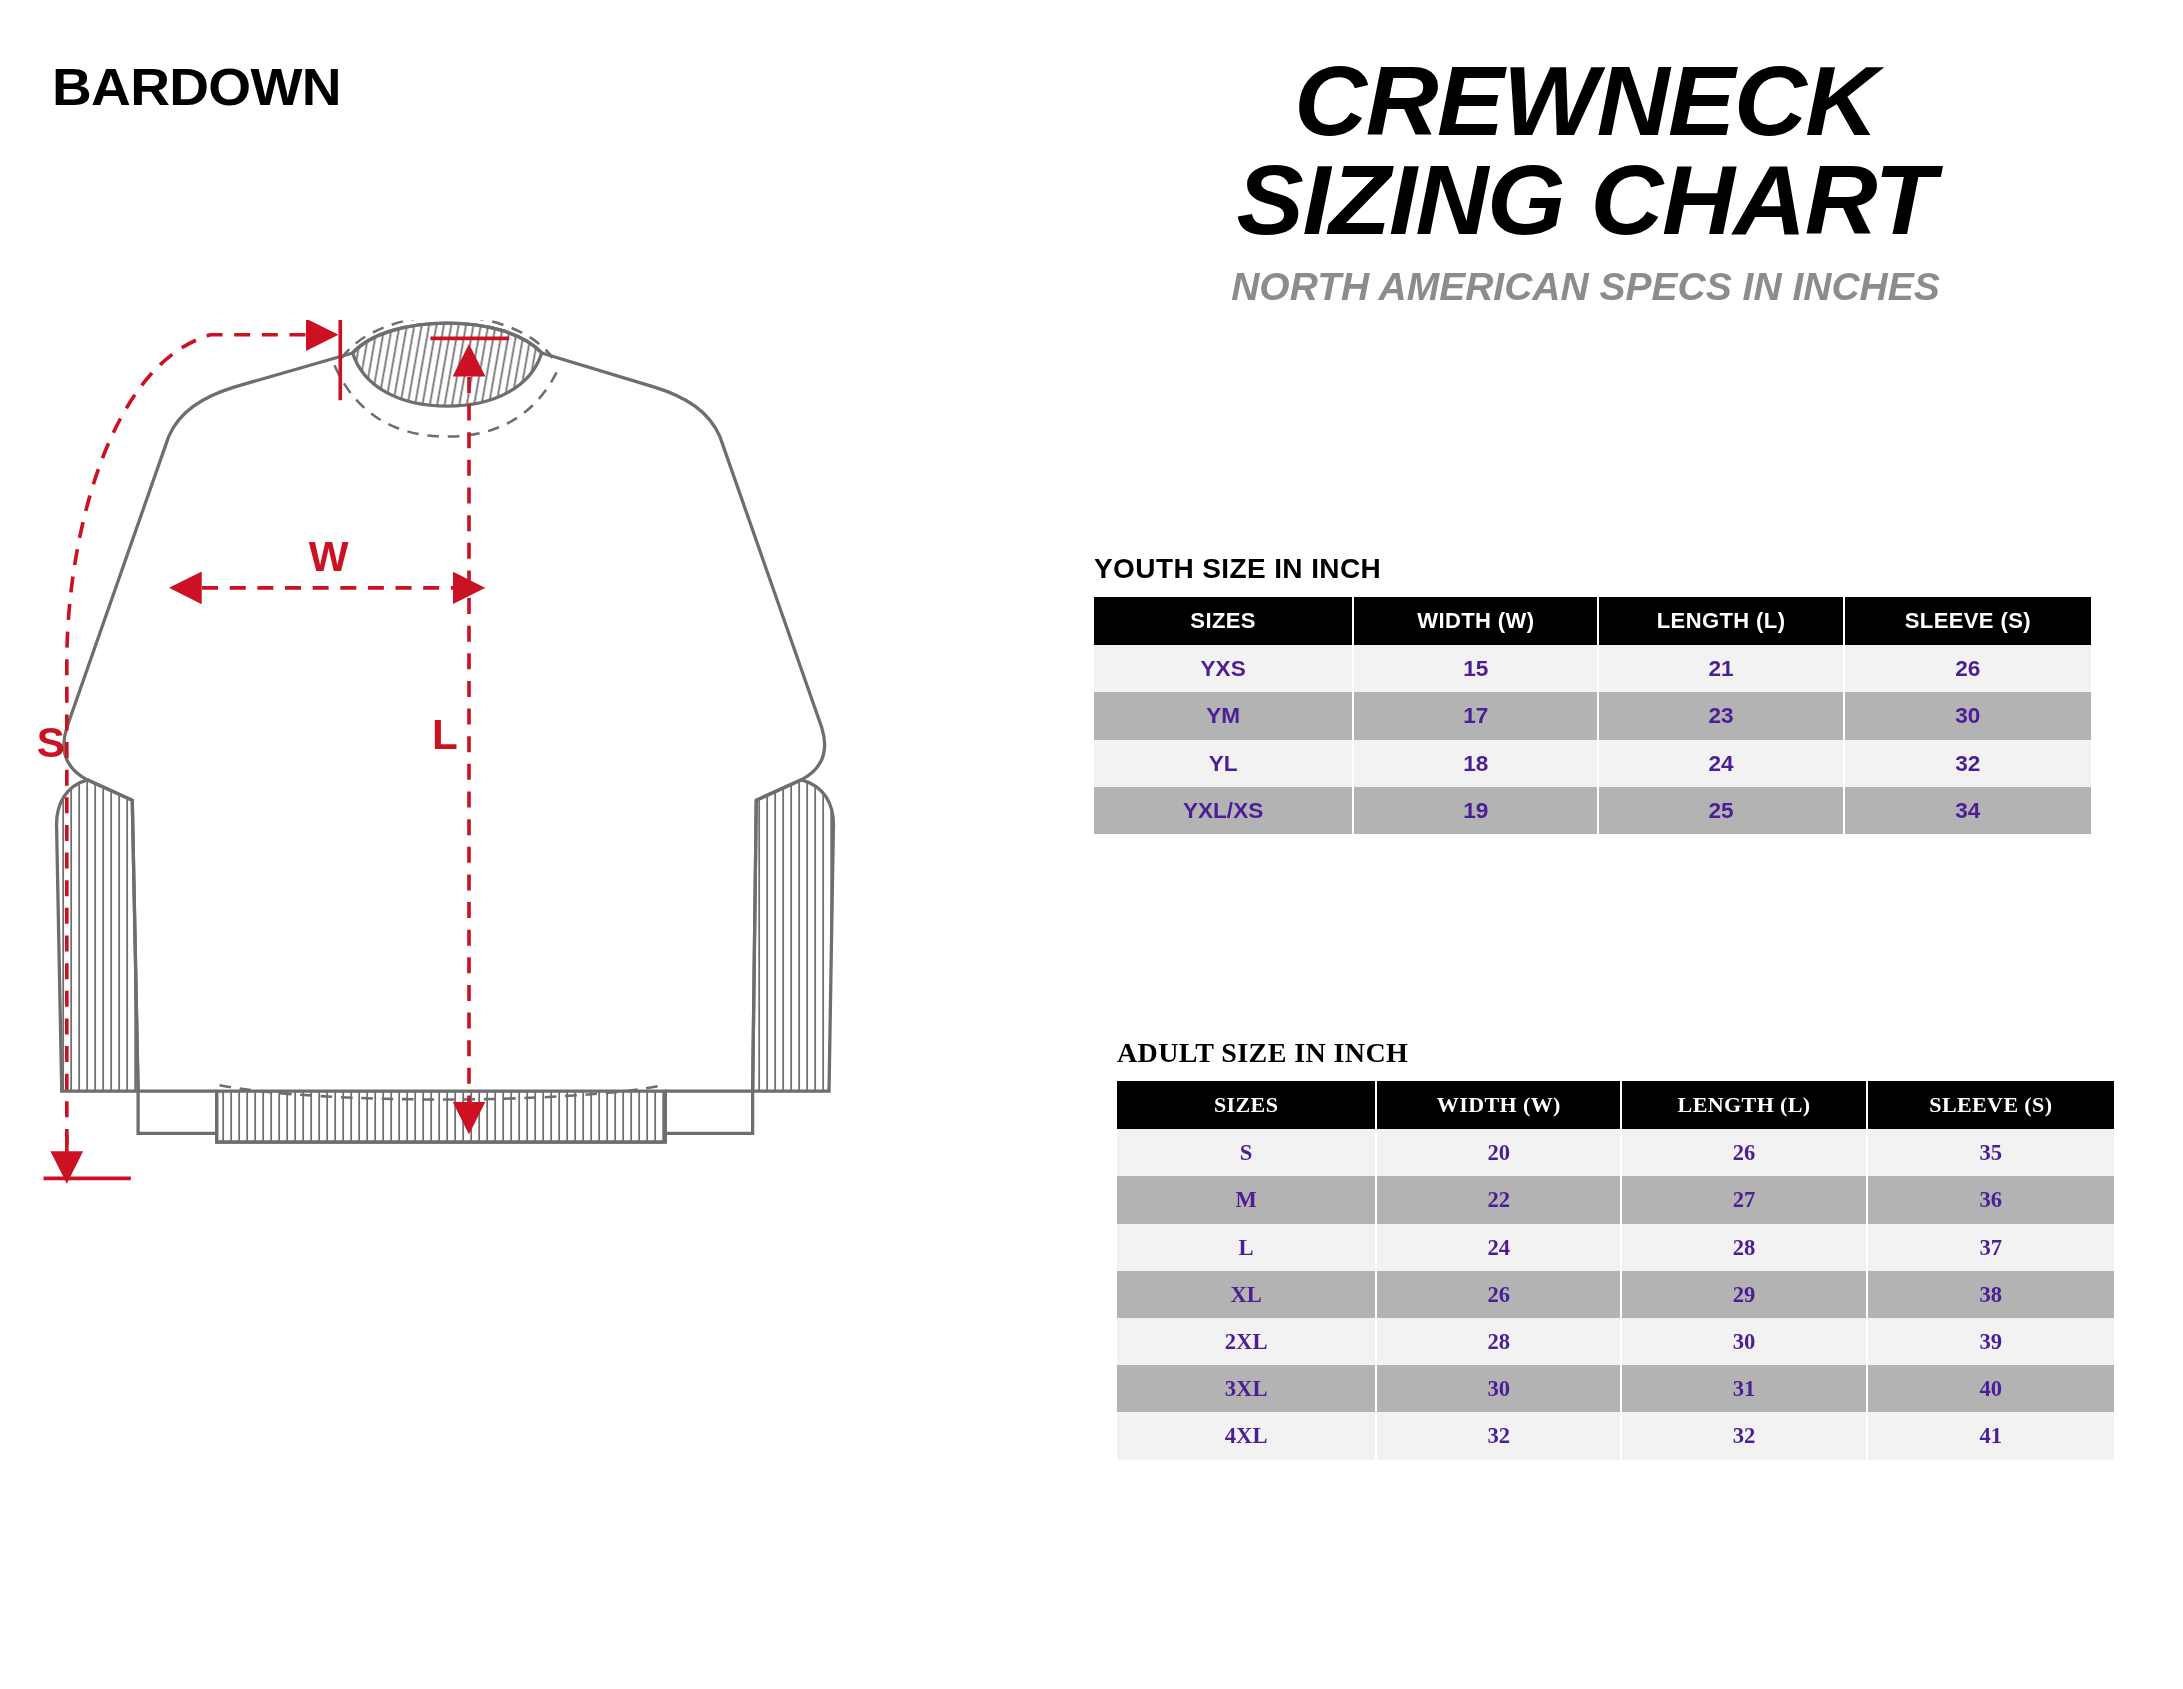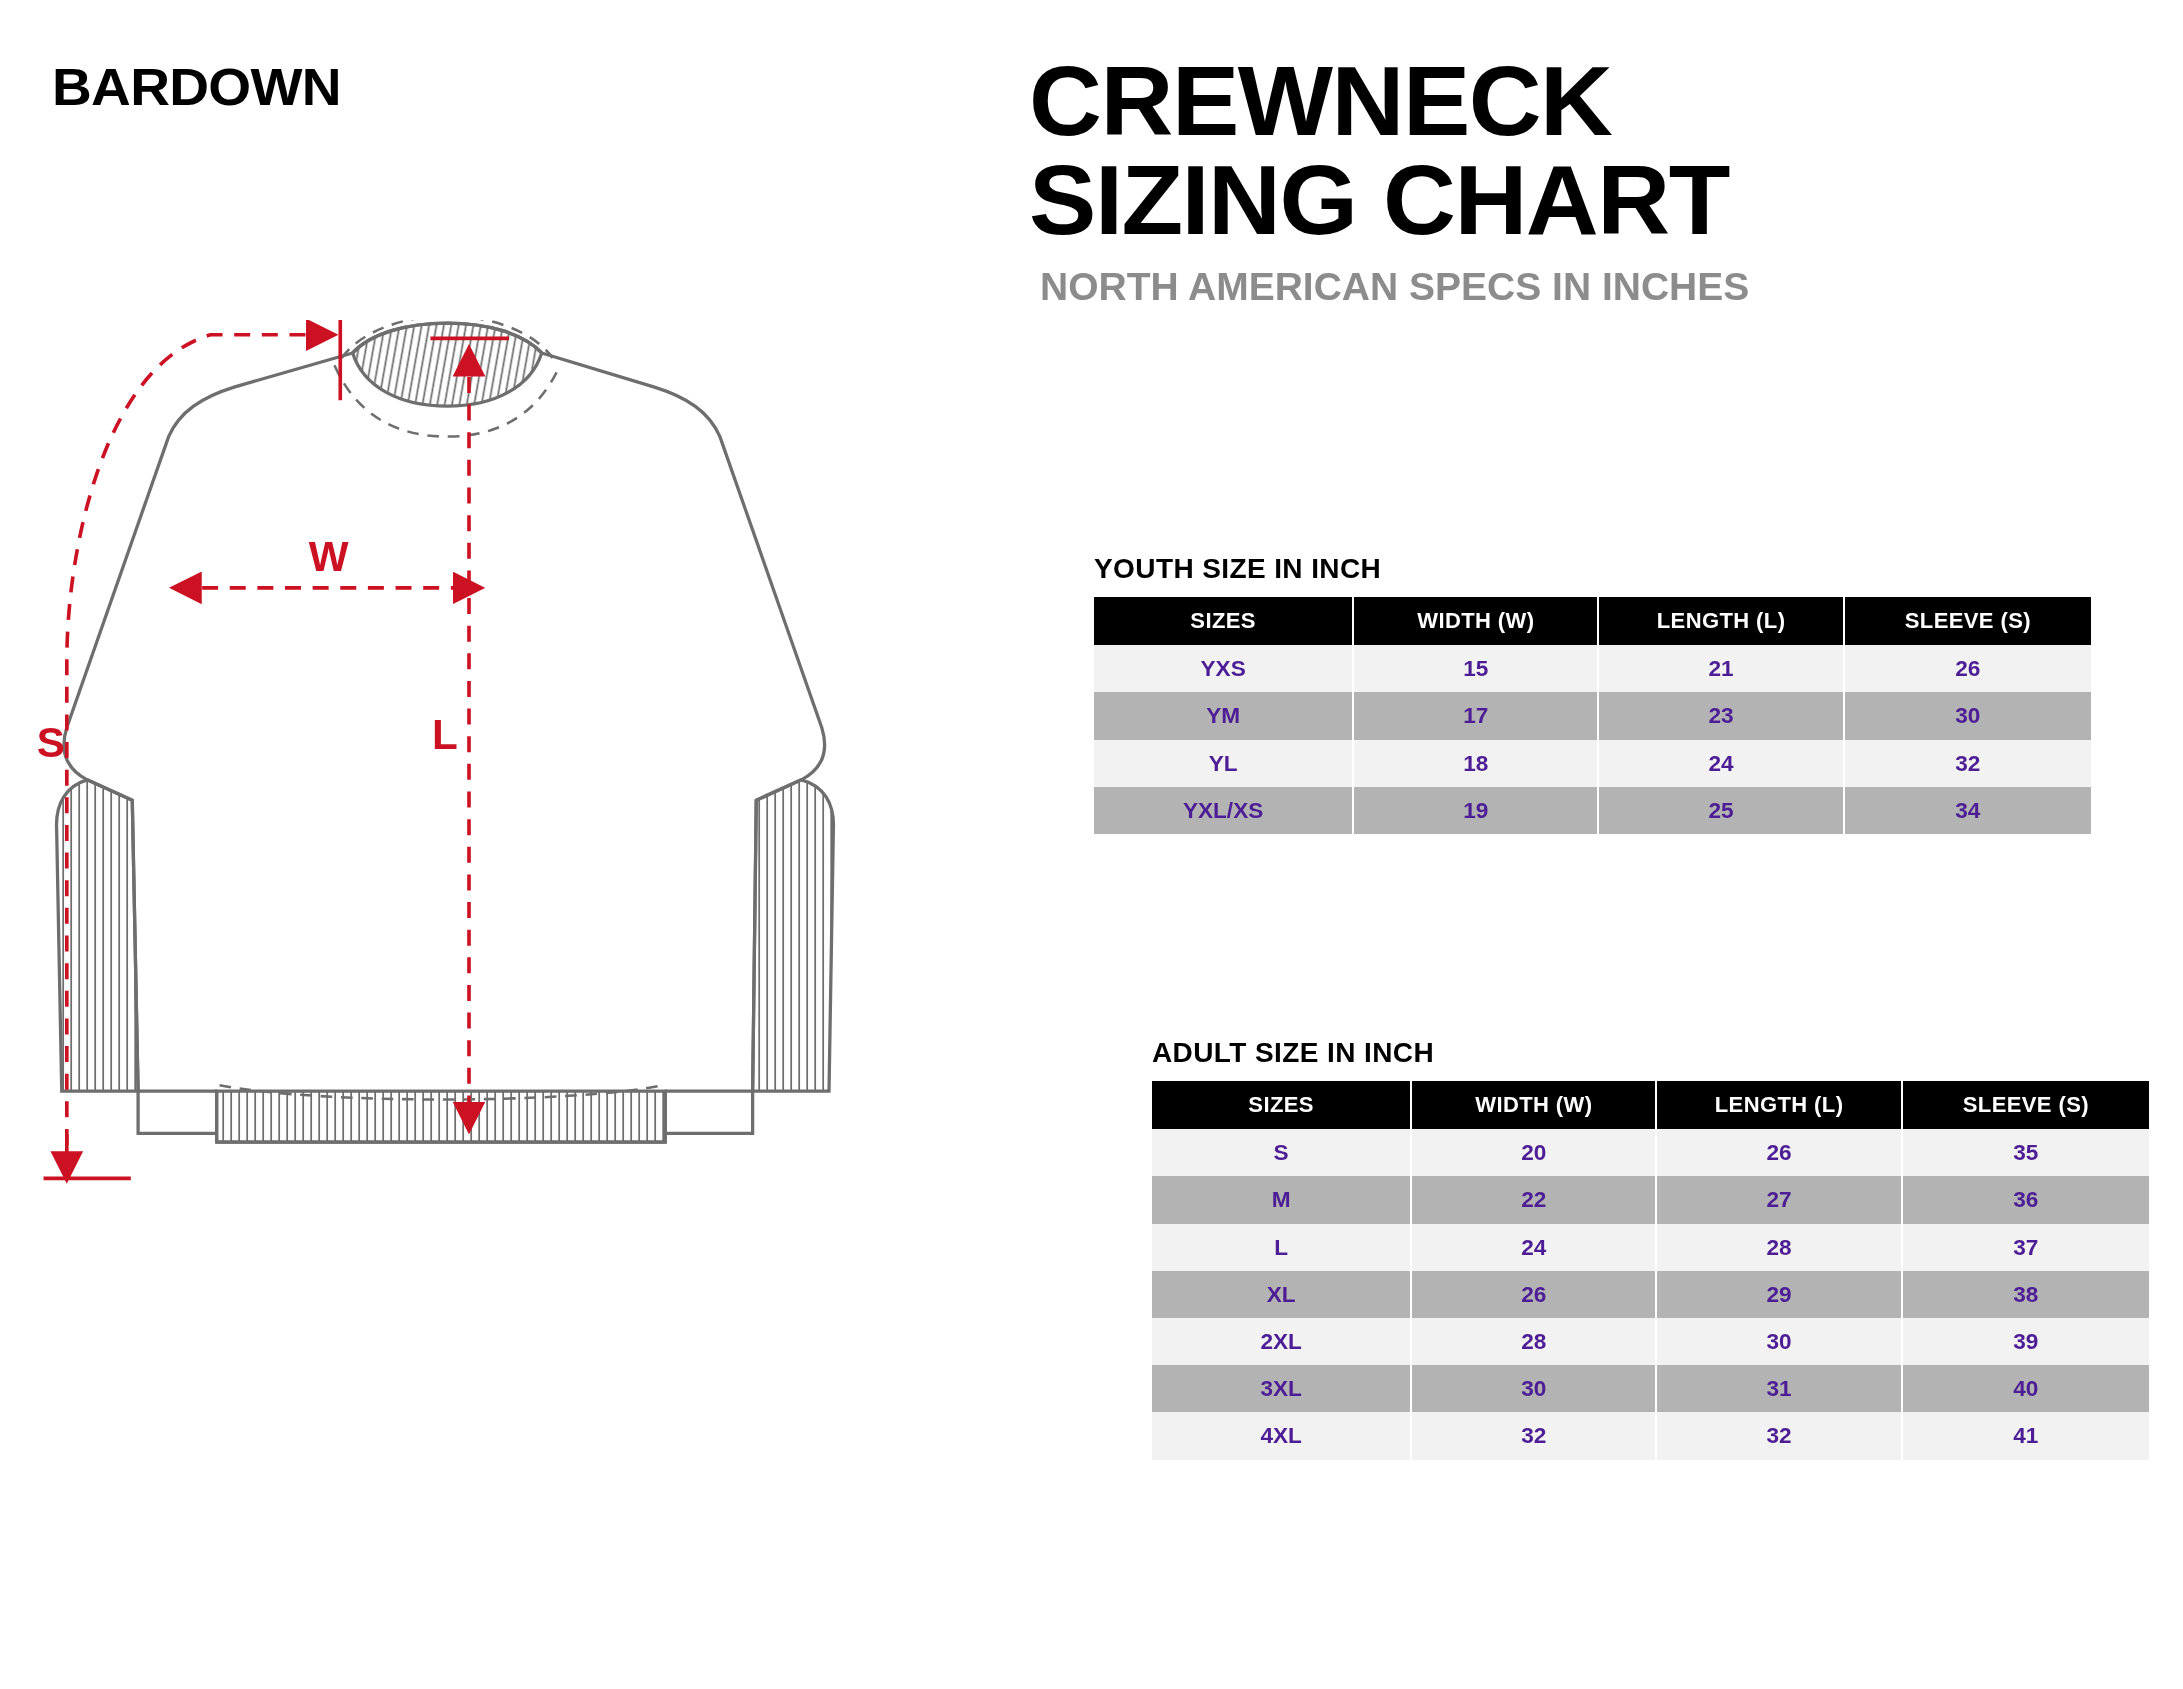--- a/index.html
+++ b/index.html
@@ -29,20 +29,22 @@
     transform-origin: left center;
     color: #000;
   }
 
   
   #header {
     position: absolute;
     left: 1040px;
     top: 51px;
     width: 1091px;
+    text-align: center;
+    font-style: italic;
   }
   #header .title-line {
     font-weight: bold;
     font-size: 99px;
     line-height: 1.0;
     letter-spacing: -1.5px;
     transform: scaleX(1.02);
     color: #000;
     white-space: nowrap;
   }
@@ -54,21 +56,21 @@
     color: #8c8c8c;
     white-space: nowrap;
   }
 
   
   .table-block {
     position: absolute;
     width: 997px;
   }
   #youth-block { left: 1094px; top: 553px; }
-  #adult-block { left: 1152px; top: 1037px; }
+  #adult-block { left: 1117px; top: 1037px; font-family: Liberation Serif, serif; }
 
   .table-caption {
     font-weight: bold;
     font-size: 28px;
     color: #000;
     margin-bottom: 11.6px;
     letter-spacing: 0.4px;
   }
   table.size-table {
     width: 100%;

